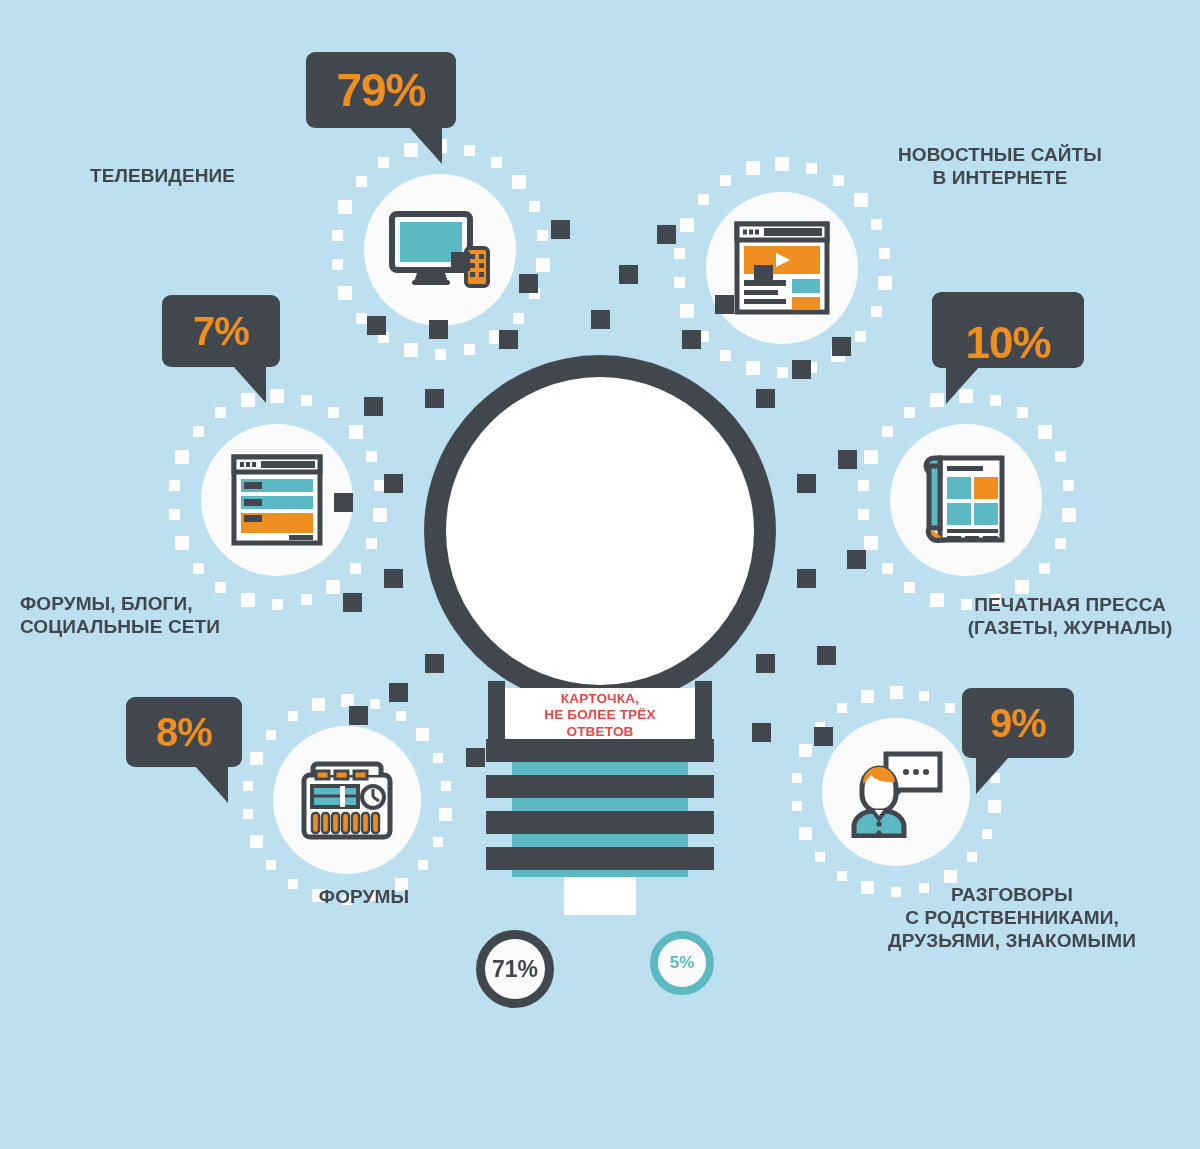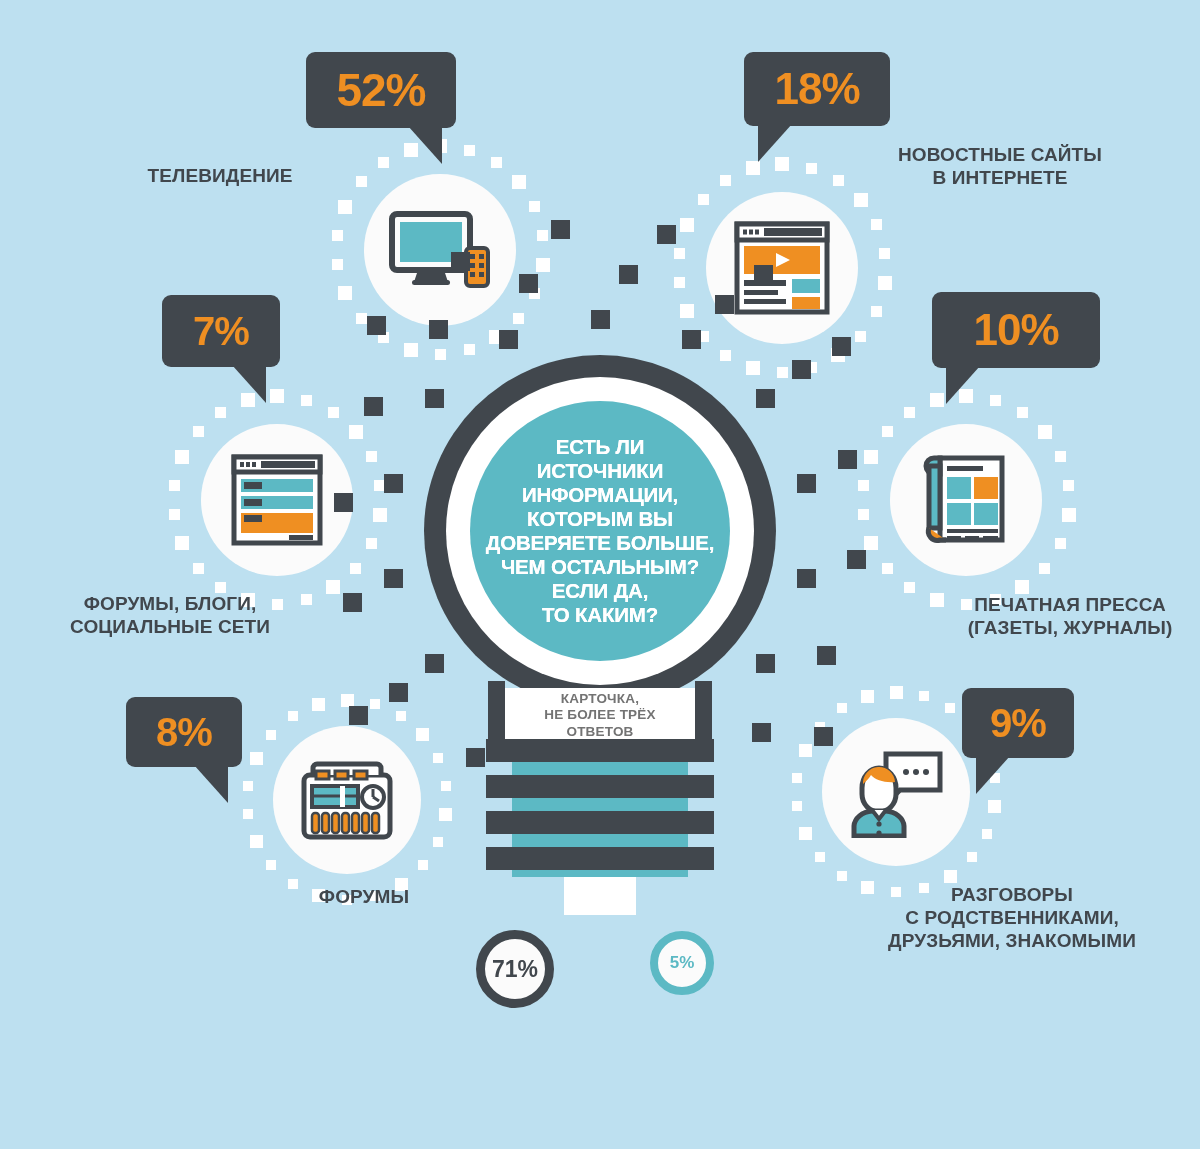--- a/index.html
+++ b/index.html
@@ -53,21 +53,21 @@
   
   .src-label{
     position:absolute;
     color:#41474d;
     font-weight:bold;
     font-size:19px;
     line-height:1.22;
     letter-spacing:0.1px;
     white-space:pre-line;
   }
-  .ta-r{text-align:center;}
+  .ta-r{text-align:left;}
   .ta-l{text-align:center;}
 
   
   #bulb{position:absolute;left:424px;top:355px;width:352px;height:560px;}
   .bulb-outer{
     position:absolute;left:0;top:0;width:352px;height:352px;
     border-radius:50%;background:#41474d;
   }
   .bulb-white{
     position:absolute;left:22px;top:22px;width:308px;height:308px;
@@ -87,21 +87,21 @@
   .neck-left,.neck-right{
     position:absolute;width:17px;height:60px;background:#41474d;top:326px;
   }
   .neck-left{left:64px;}
   .neck-right{left:271px;}
   .neck-card{
     position:absolute;left:81px;top:333px;width:190px;height:55px;background:#ffffff;
     display:flex;align-items:center;justify-content:center;
   }
   #bulb-card{
-    color:#737373;font-weight:bold;font-size:13.5px;line-height:1.2;
+    color:#ef4444;font-weight:bold;font-size:13.5px;line-height:1.2;
     text-align:center;white-space:pre-line;letter-spacing:0.2px;
   }
   .base-teal{
     position:absolute;left:88px;top:388px;width:176px;height:134px;background:#5cb9c4;
   }
   .band{position:absolute;height:23px;background:#41474d;left:62px;width:228px;}
   .tip{position:absolute;left:140px;top:522px;width:72px;height:38px;background:#ffffff;}
 
   
   .rays i{position:absolute;display:block;background:#41474d;}
@@ -159,21 +159,21 @@
           <rect x="91" y="46" width="5" height="5"></rect>
         <rect x="82" y="55" width="5" height="5"></rect>
           <rect x="91" y="55" width="5" height="5"></rect>
         <rect x="82" y="64" width="5" height="5"></rect>
           <rect x="91" y="64" width="5" height="5"></rect>
       </g>
     </svg>
   </div>
 
   <div class="bubble" style="left:306px;top:52px;width:150px;height:76px;font-size:46px;">
-    <span>52%</span>
+    <span>79%</span>
     <span class="tail tail-br"></span>
   </div>
 
   <div class="src-label ta-r" style="left:90px;top:164px;width:260px;">ТЕЛЕВИДЕНИЕ</div>
 
   <div class="halo" style="left:672px;top:158px;width:220px;height:220px;">
       <i style="width: 14px; height: 14px; left: 103px; top: -1px;"></i>
       <i style="width: 11px; height: 11px; left: 133.8px; top: 4.71273px;"></i>
       <i style="width: 11px; height: 11px; left: 160.727px; top: 17.0096px;"></i>
       <i style="width: 14px; height: 14px; left: 181.598px; top: 34.8945px;"></i>
@@ -212,24 +212,20 @@
       <g fill="#41474d">
         <rect x="10" y="59" width="42" height="6"></rect>
         <rect x="10" y="69" width="34" height="5"></rect>
         <rect x="10" y="78" width="42" height="5"></rect>
       </g>
       <rect x="58" y="58" width="28" height="14" fill="#5cb9c4"></rect>
       <rect x="58" y="76" width="28" height="12" fill="#ef8f22"></rect>
     </svg>
   </div>
 
-  <div class="bubble" style="left:744px;top:52px;width:146px;height:74px;font-size:44px;">
-    <span>18%</span>
-    <span class="tail tail-bl"></span>
-  </div>
 
   <div class="src-label ta-l" style="left:860px;top:143px;width:280px;">НОВОСТНЫЕ САЙТЫ
 В ИНТЕРНЕТЕ</div>
 
   <div class="halo" style="left:167px;top:390px;width:220px;height:220px;">
       <i style="width: 14px; height: 14px; left: 103px; top: -1px;"></i>
       <i style="width: 11px; height: 11px; left: 133.8px; top: 4.71273px;"></i>
       <i style="width: 11px; height: 11px; left: 160.727px; top: 17.0096px;"></i>
       <i style="width: 14px; height: 14px; left: 181.598px; top: 34.8945px;"></i>
       <i style="width: 11px; height: 11px; left: 199.102px; top: 61.2968px;"></i>
@@ -318,21 +314,21 @@
       <rect x="52" y="50" width="24" height="22" fill="#5cb9c4"></rect>
       <rect x="25" y="76" width="51" height="4" fill="#41474d"></rect>
       <g fill="#41474d">
         <rect x="25" y="83" width="14" height="4"></rect>
         <rect x="43" y="83" width="14" height="4"></rect>
         <rect x="61" y="83" width="15" height="4"></rect>
       </g>
     </svg>
   </div>
 
-  <div class="bubble" style="left:932px;top:292px;width:168px;height:76px;font-size:44px;">
+  <div class="bubble" style="left:932px;top:292px;width:152px;height:76px;font-size:44px;align-items:flex-end;">
     <span>10%</span>
     <span class="tail tail-bl"></span>
   </div>
 
   <div class="src-label ta-l" style="left:930px;top:593px;width:280px;">ПЕЧАТНАЯ ПРЕССА
 (ГАЗЕТЫ, ЖУРНАЛЫ)</div>
 
   <div class="halo" style="left:241px;top:694px;width:212px;height:212px;">
       <i style="width: 13px; height: 13px; left: 99.5px; top: -0.5px;"></i>
       <i style="width: 10px; height: 10px; left: 129.173px; top: 5.0507px;"></i>
@@ -480,30 +476,20 @@
       <i style="width: 19px; height: 19px; left: 814.255px; top: 727.29px;"></i>
       <i style="width: 19px; height: 19px; left: 348.982px; top: 706.121px;"></i>
       <i style="width: 19px; height: 19px; left: 366.745px; top: 315.71px;"></i>
       <i style="width: 19px; height: 19px; left: 450.623px; top: 251.592px;"></i>
       <i style="width: 19px; height: 19px; left: 551.373px; top: 220.029px;"></i>
     </div>
 
   <div id="bulb">
     <div class="bulb-outer"></div>
     <div class="bulb-white"></div>
-    <div class="bulb-teal">
-      <div id="bulb-question">ЕСТЬ ЛИ
-ИСТОЧНИКИ
-ИНФОРМАЦИИ,
-КОТОРЫМ ВЫ
-ДОВЕРЯЕТЕ БОЛЬШЕ,
-ЧЕМ ОСТАЛЬНЫМ?
-ЕСЛИ ДА,
-ТО КАКИМ?</div>
-    </div>
 
     <div class="neck-left"></div>
     <div class="neck-right"></div>
     <div class="neck-card">
       <div id="bulb-card">КАРТОЧКА,
 НЕ БОЛЕЕ ТРЁХ
 ОТВЕТОВ</div>
     </div>
 
     <div class="base-teal"></div>

